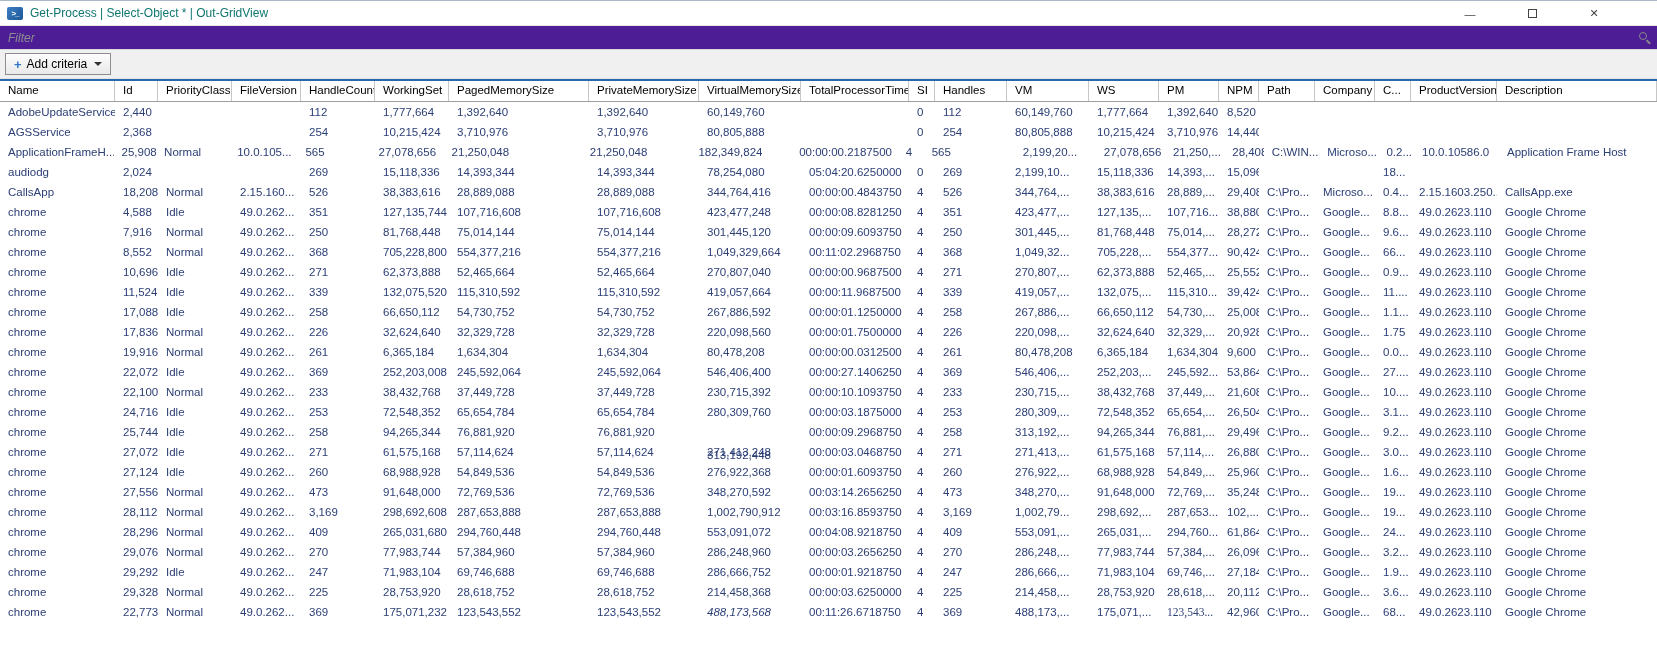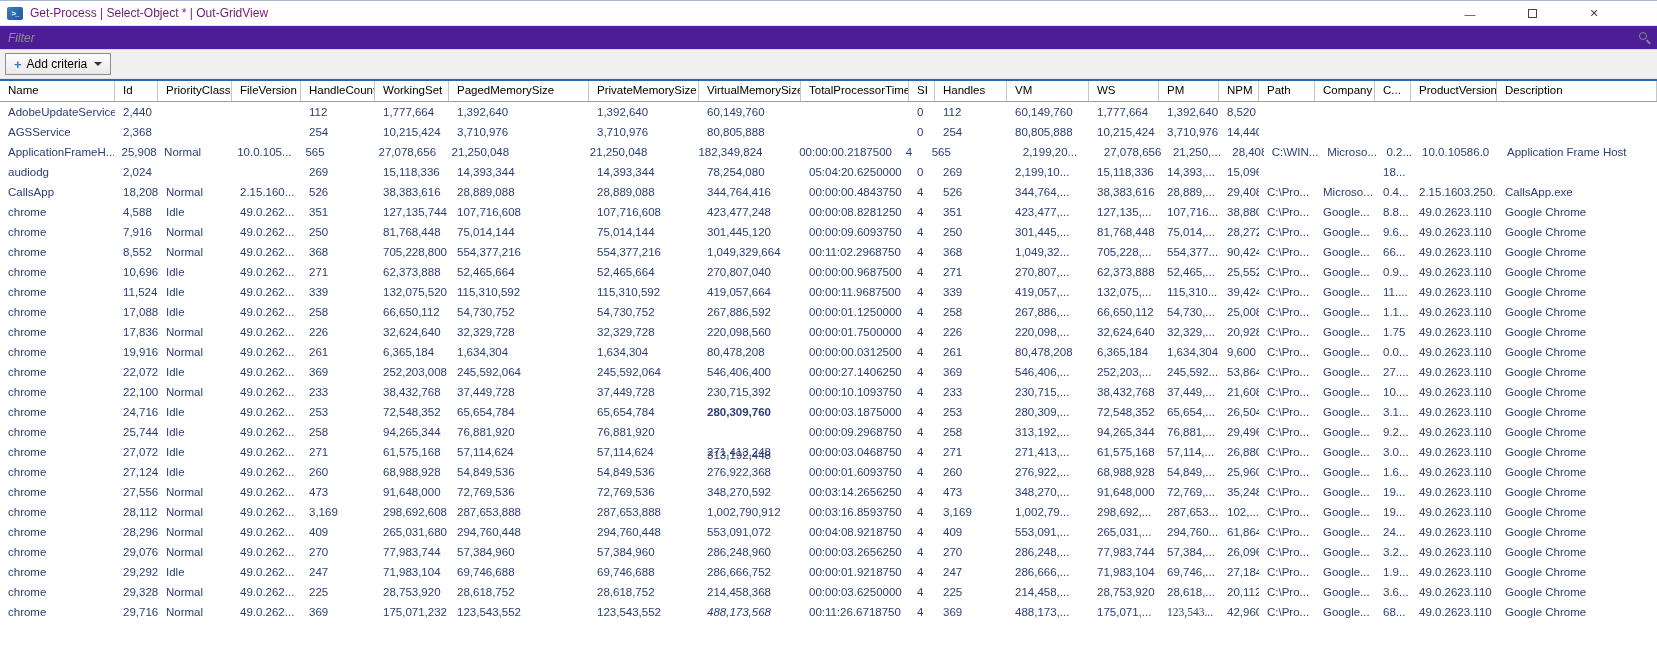--- a/index.html
+++ b/index.html
@@ -17,21 +17,21 @@
   .titlebar {
     height:25px; flex:0 0 25px; background:#fff; display:flex; align-items:center;
     position:relative; border-bottom:1px solid #e8e8e8;
   }
   .ps-icon {
     width:16px; height:13px; margin-left:7px; border-radius:2px;
     background:linear-gradient(135deg,#3d7dc4,#1b5796);
     color:#fff; font-size:8px; font-weight:bold; line-height:13px; text-align:center;
     letter-spacing:-1px;
   }
-  .title-text { margin-left:7px; color:#701a75; }
+  .title-text { margin-left:7px; color:#0f766e; }
   .win-controls { position:absolute; right:32px; top:0; height:25px; display:flex; }
   .win-btn {
     width:62px; height:25px; display:flex; align-items:center; justify-content:center;
     color:#444; font-size:11px; cursor:default;
   }
   .max-glyph { width:9px; height:9px; border:1px solid #444; display:inline-block; }
   
   .filterbar {
     height:24px; flex:0 0 24px; background:#4c1d95; position:relative;
     border-bottom:1px solid #d9d9d9; display:flex; align-items:center;
@@ -487,21 +487,21 @@
         </div>
         <div class="tr">
           <div class="td" style="width: 115px;">chrome</div>
           <div class="td" style="width: 43px;">24,716</div>
           <div class="td" style="width: 74px;">Idle</div>
           <div class="td" style="width: 69px;">49.0.262...</div>
           <div class="td" style="width: 74px;">253</div>
           <div class="td" style="width: 74px;">72,548,352</div>
           <div class="td" style="width: 140px;">65,654,784</div>
           <div class="td" style="width: 110px;">65,654,784</div>
-          <div class="td" style="width: 102px; font-weight: bold;">280,309,760</div>
+          <div class="td" style="width: 102px;">280,309,760</div>
           <div class="td" style="width: 108px;">00:00:03.1875000</div>
           <div class="td" style="width: 26px;">4</div>
           <div class="td" style="width: 72px;">253</div>
           <div class="td" style="width: 82px;">280,309,...</div>
           <div class="td" style="width: 70px;">72,548,352</div>
           <div class="td" style="width: 60px;">65,654,...</div>
           <div class="td" style="width: 40px;">26,504</div>
           <div class="td" style="width: 56px;">C:\Pro...</div>
           <div class="td" style="width: 60px;">Google...</div>
           <div class="td" style="width: 36px;">3.1...</div>
@@ -710,21 +710,21 @@
           <div class="td" style="width: 60px;">28,618,...</div>
           <div class="td" style="width: 40px;">20,112</div>
           <div class="td" style="width: 56px;">C:\Pro...</div>
           <div class="td" style="width: 60px;">Google...</div>
           <div class="td" style="width: 36px;">3.6...</div>
           <div class="td" style="width: 86px;">49.0.2623.110</div>
           <div class="td" style="width: 160px;">Google Chrome</div>
         </div>
         <div class="tr">
           <div class="td" style="width: 115px;">chrome</div>
-          <div class="td" style="width: 43px;">29,716</div>
+          <div class="td" style="width: 43px;">22,773</div>
           <div class="td" style="width: 74px;">Normal</div>
           <div class="td" style="width: 69px;">49.0.262...</div>
           <div class="td" style="width: 74px;">369</div>
           <div class="td" style="width: 74px;">175,071,232</div>
           <div class="td" style="width: 140px;">123,543,552</div>
           <div class="td" style="width: 110px;">123,543,552</div>
           <div class="td" style="width: 102px; font-style: italic;">488,173,568</div>
           <div class="td" style="width: 108px;">00:11:26.6718750</div>
           <div class="td" style="width: 26px;">4</div>
           <div class="td" style="width: 72px;">369</div>

